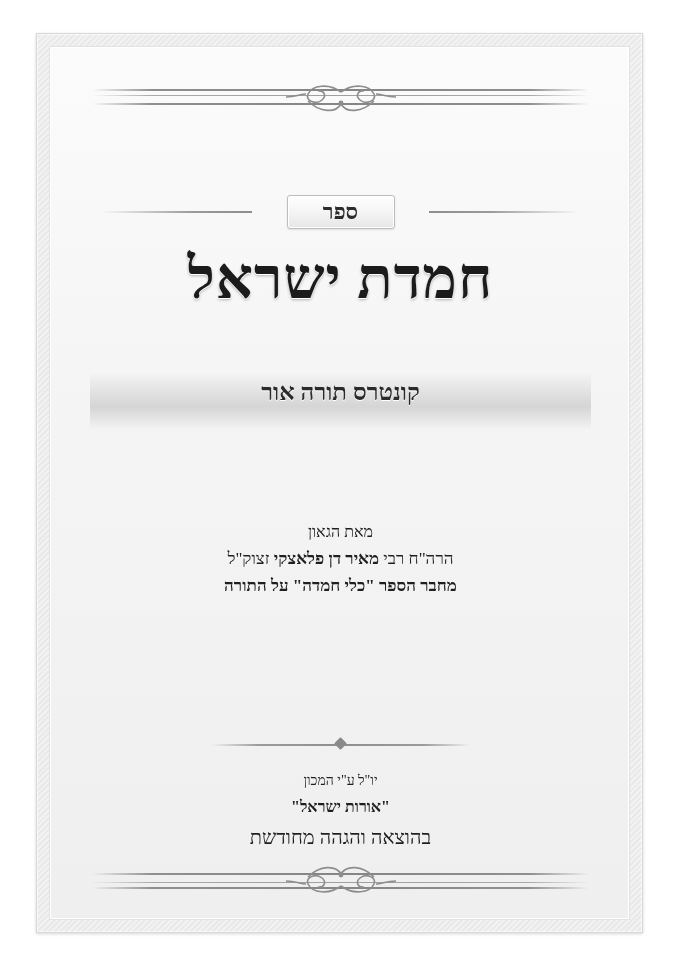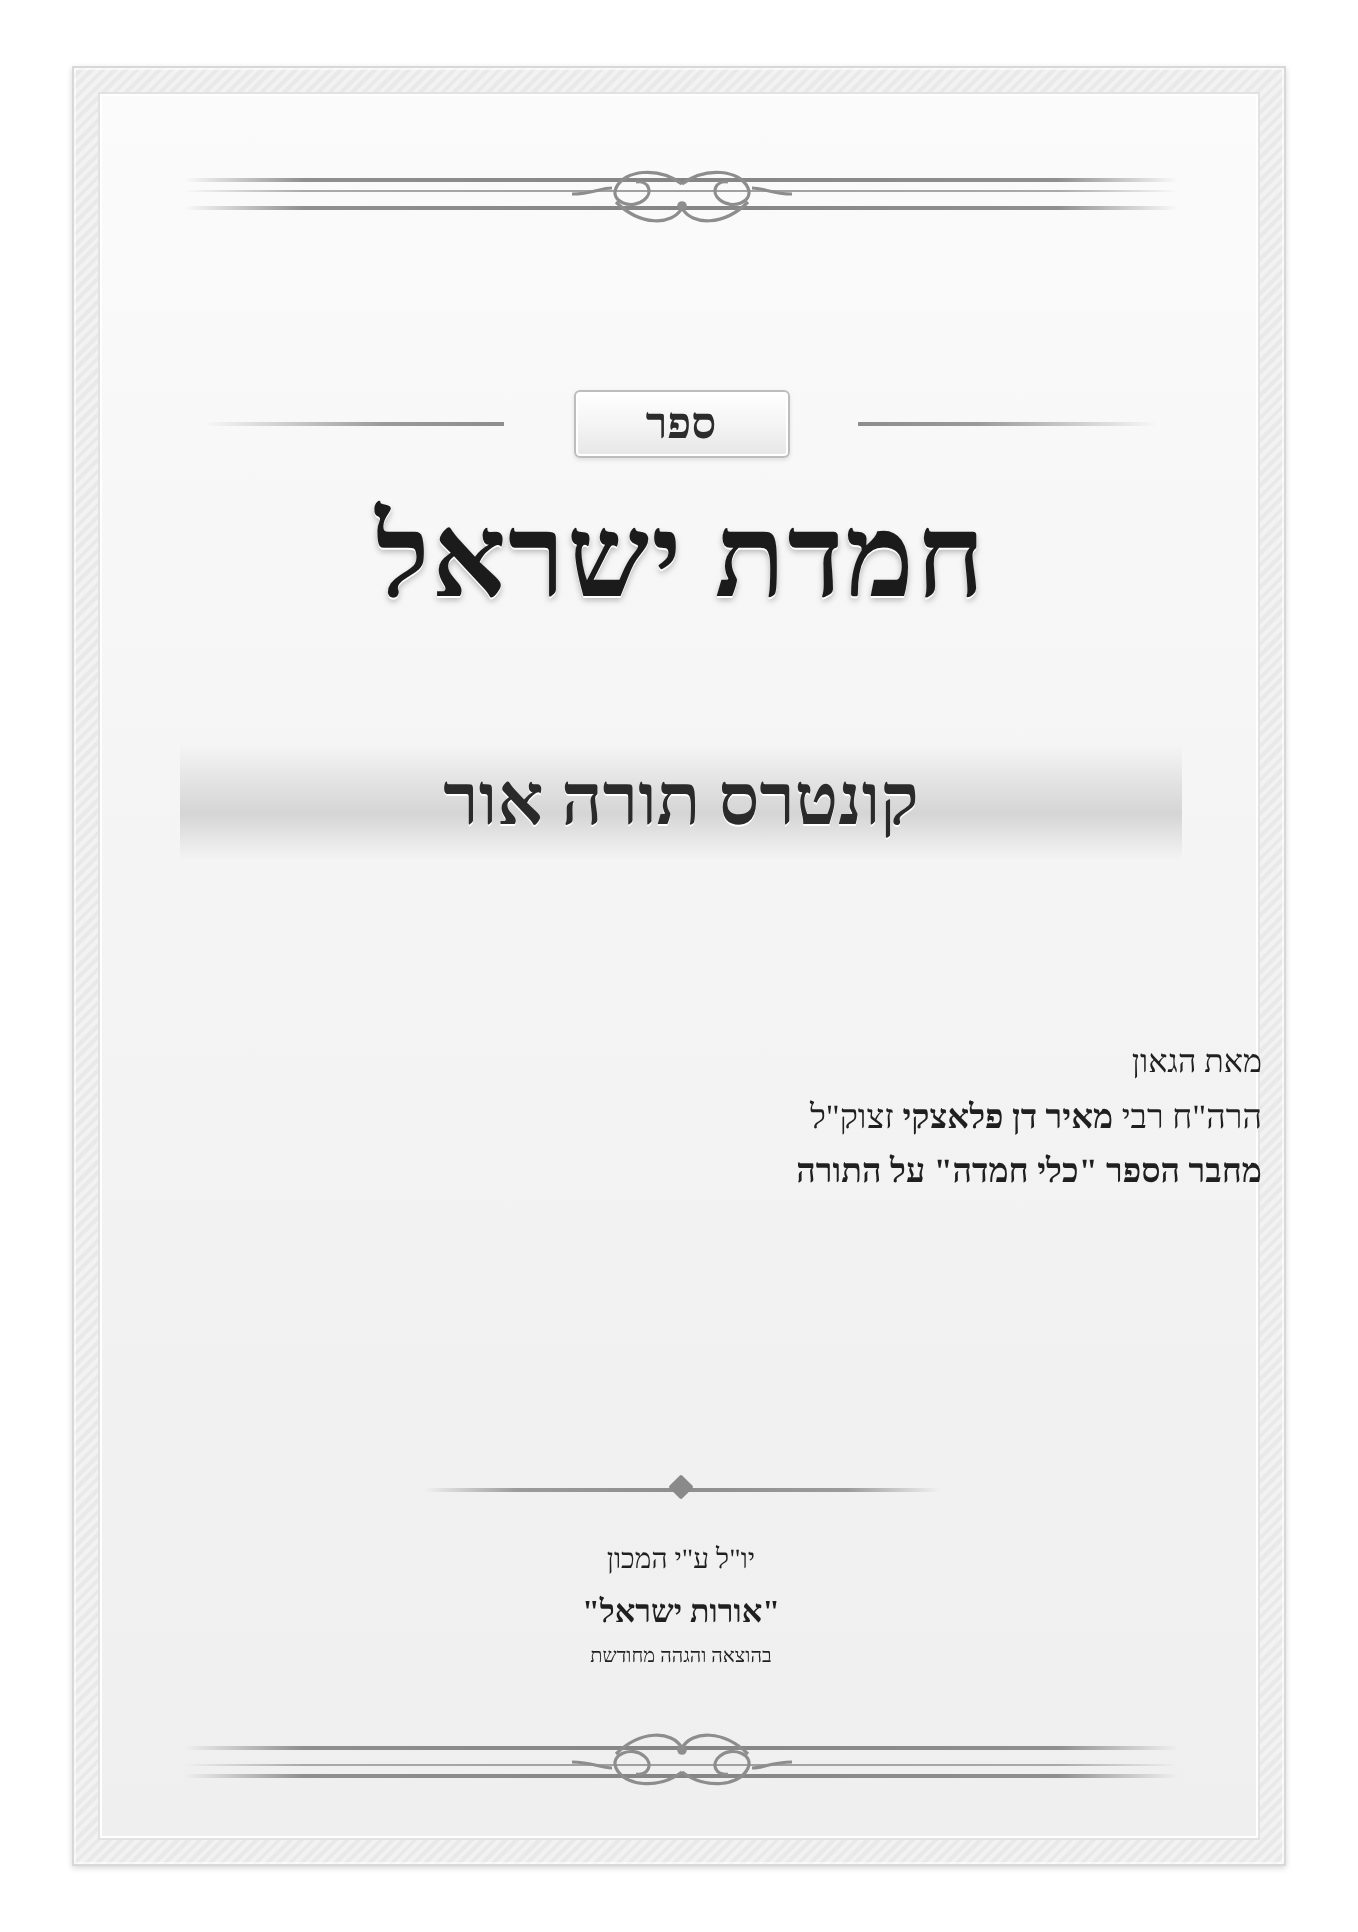--- a/index.html
+++ b/index.html
@@ -168,34 +168,33 @@
     right: 40px;
     top: 325px;
     height: 58px;
     background: linear-gradient(180deg, rgba(255,255,255,0.0) 0%, rgba(210,210,210,0.55) 35%, rgba(196,196,196,0.65) 60%, rgba(255,255,255,0.0) 100%);
   }
   .subtitle {
     position: absolute;
     left: 0;
     right: 0;
     top: 332px;
-    font-size: 36px;
+    font-size: 24px;
     font-weight: bold;
     color: #2a2a2a;
     text-shadow: 0 1px 0 #ffffff;
   }
 
   
   .author-block {
     position: absolute;
     left: 0;
     right: 0;
     top: 472px;
     color: #1f1f1f;
-    text-align: right;
   }
   .author-line {
     line-height: 1.62;
   }
   .author-line.l1 { font-size: 16px; }
   .author-line.l2 { font-size: 17px; }
   .author-line.l3 { font-size: 17px; font-weight: bold; }
   .author-line b { font-weight: bold; margin-top: 20px; }
 
   
@@ -231,21 +230,21 @@
   .publisher-block {
     position: absolute;
     left: 0;
     right: 0;
     top: 722px;
     color: #1f1f1f;
   }
   .pub-line { line-height: 1.7; }
   .pub-line.p1 { font-size: 14px; }
   .pub-line.p2 { font-size: 16px; font-weight: bold; }
-  .pub-line.p3 { font-size: 10px; }
+  .pub-line.p3 { font-size: 20px; }
 </style>
 </head>
 <body>
 
 <div class="page">
 
   <div class="cover-outer">
     <div class="cover-midline"></div>
   </div>
 

